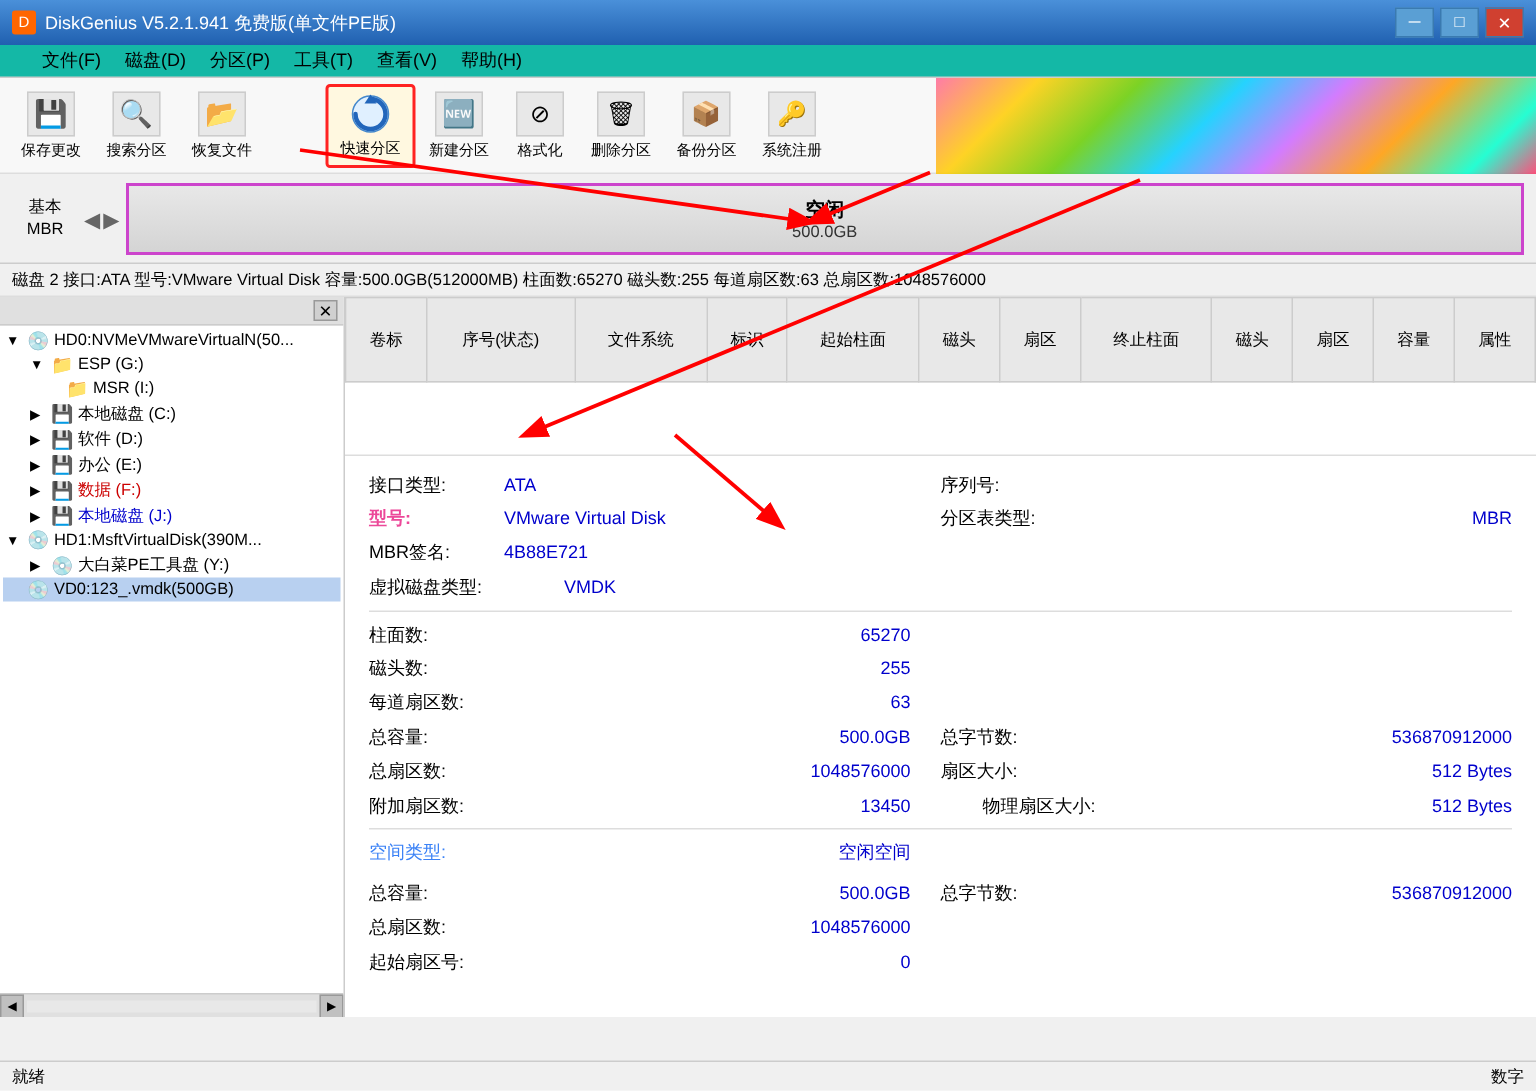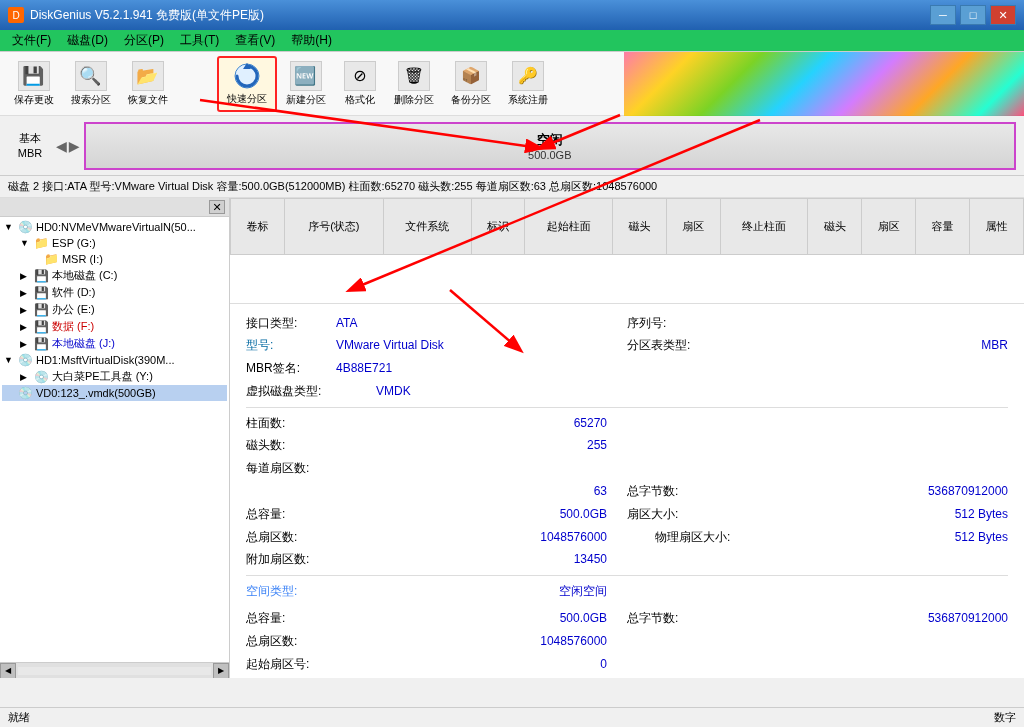--- a/index.html
+++ b/index.html
@@ -120,21 +120,21 @@
   <div id="titlebar">
     <span style="width:16px;height:16px;margin-right:6px;background:#ff6600;border-radius:2px;display:inline-block;font-size:10px;color:white;display:flex;align-items:center;justify-content:center;">D</span>
     <span style="flex:1;font-size:12px;">DiskGenius V5.2.1.941 免费版(单文件PE版)</span>
     <div style="display:flex;gap:4px;">
       <div style="width:26px;height:20px;background:#5a9fd4;border:1px solid #3a7ab0;color:white;font-size:11px;cursor:pointer;display:flex;align-items:center;justify-content:center;">─</div>
       <div style="width:26px;height:20px;background:#5a9fd4;border:1px solid #3a7ab0;color:white;font-size:11px;cursor:pointer;display:flex;align-items:center;justify-content:center;">□</div>
       <div style="width:26px;height:20px;background:#d04030;border:1px solid #3a7ab0;color:white;font-size:11px;cursor:pointer;display:flex;align-items:center;justify-content:center;">✕</div>
     </div>
   </div>
 
-  <div id="menubar" style="background:#22c55e;height:22px;display:flex;align-items:flex-end;padding:0 4px;border-bottom:1px solid #ccc;">
+  <div id="menubar" style="background:#14b8a6;height:22px;display:flex;align-items:flex-end;padding:0 20px;border-bottom:1px solid #ccc;">
     <div class="menu-item">文件(F)</div>
     <div class="menu-item">磁盘(D)</div>
     <div class="menu-item">分区(P)</div>
     <div class="menu-item">工具(T)</div>
     <div class="menu-item">查看(V)</div>
     <div class="menu-item">帮助(H)</div>
   </div>
 
   <div id="toolbar" style="background:#f8f8f8;height:64px;display:flex;align-items:center;padding:4px 6px;border-bottom:1px solid #ddd;gap:1px;position:relative;">
 
@@ -328,21 +328,21 @@
       <div style="flex:1;overflow-y:auto;padding:8px 16px;font-size:12px;line-height:1.9;">
 
         <div style="display:flex;gap:0;margin-bottom:4px;">
 
           <div style="flex:1;">
             <div style="display:flex;">
               <span style="min-width:90px;color:#000;">接口类型:</span>
               <span style="color:#0000cc;">ATA</span>
             </div>
             <div style="display:flex;">
-              <span style="min-width:90px;color:#0369a1;">型号:</span>
+              <span style="min-width:90px;color:#ec4899;font-weight:bold;">型号:</span>
               <span style="color:#0000cc;">VMware Virtual Disk</span>
             </div>
             <div style="display:flex;">
               <span style="min-width:90px;color:#000;">MBR签名:</span>
               <span style="color:#0000cc;">4B88E721</span>
             </div>
             <div style="display:flex;gap:40px;">
               <span style="min-width:90px;color:#000;">虚拟磁盘类型:</span>
               <span style="color:#0000cc;">VMDK</span>
             </div>
@@ -365,21 +365,21 @@
         <div style="display:flex;gap:0;margin-bottom:4px;">
           <div style="flex:1;">
             <div style="display:flex;">
               <span style="min-width:90px;color:#000;">柱面数:</span>
               <span style="color:#0000cc;text-align:right;flex:1;padding-right:20px;">65270</span>
             </div>
             <div style="display:flex;">
               <span style="min-width:90px;color:#000;">磁头数:</span>
               <span style="color:#0000cc;text-align:right;flex:1;padding-right:20px;">255</span>
             </div>
-            <div style="display:flex;flex-direction:column;">
+            <div style="display:flex;">
               <span style="min-width:90px;color:#000;">每道扇区数:</span>
               <span style="color:#0000cc;text-align:right;flex:1;padding-right:20px;">63</span>
             </div>
             <div style="display:flex;">
               <span style="min-width:90px;color:#000;">总容量:</span>
               <span style="color:#0000cc;text-align:right;flex:1;padding-right:20px;">500.0GB</span>
             </div>
             <div style="display:flex;">
               <span style="min-width:90px;color:#000;">总扇区数:</span>
               <span style="color:#0000cc;text-align:right;flex:1;padding-right:20px;">1048576000</span>

